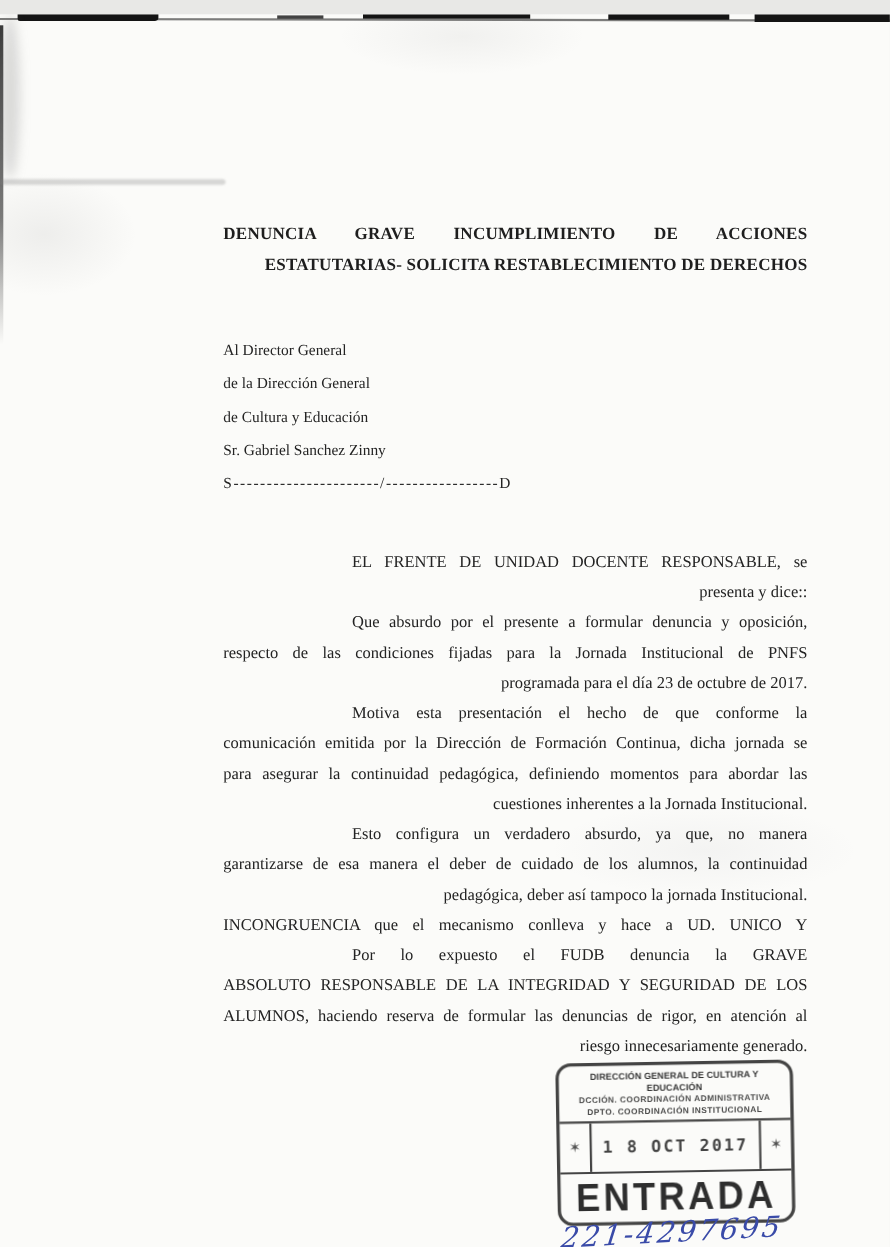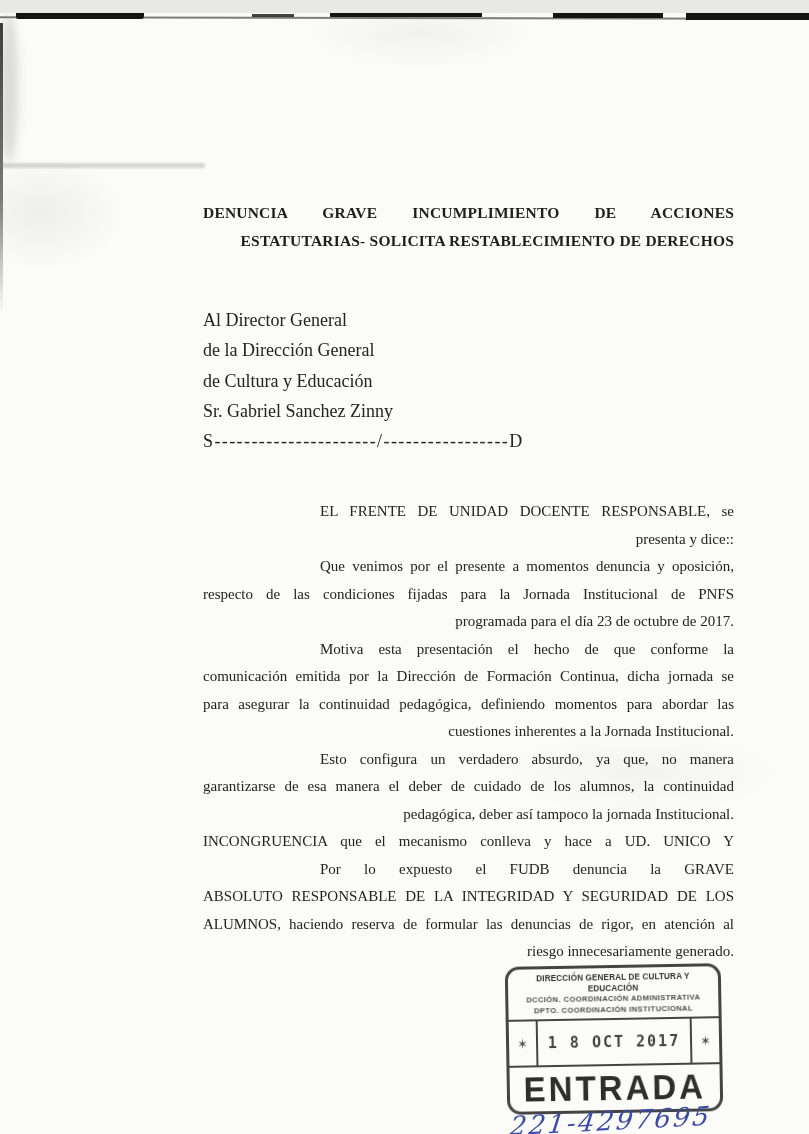--- a/index.html
+++ b/index.html
@@ -51,21 +51,21 @@
   .lline { display: block; text-align: right; }
   .first { padding-left: 117px; }
 
   .title {
     position: absolute; left: 203px; top: 183px; width: 531px;
     font-weight: bold; font-size: 15.5px; line-height: 34px;
     letter-spacing: .2px; color: #1e1e1e;
   }
   .addressee {
     position: absolute; left: 203px; top: 292px; width: 360px;
-    font-size: 18px; line-height: 30.3px;
+    font-size: 14px; line-height: 30.3px;
   }
   .addressee div:nth-child(5) { letter-spacing: 1.4px; }
   .docbody {
     position: absolute; left: 203px; top: 485px; width: 531px;
     font-size: 15px; line-height: 27.5px;
   }
   .docbody p { margin: 0; }
 
   
   .stamp {
@@ -132,21 +132,21 @@
     <div>Sr. Gabriel Sanchez Zinny</div>
     <div>S----------------------/-----------------D</div>
   </div>
 
   <div class="docbody">
     <p>
       <span class="jline first">EL FRENTE DE UNIDAD DOCENTE RESPONSABLE,  se</span>
       <span class="lline">presenta y dice::</span>
     </p>
     <p>
-      <span class="jline first">Que venimos por el presente a momentos denuncia y oposición,</span>
+      <span class="jline first">Que absurdo por el presente a formular denuncia y oposición,</span>
       <span class="jline">respecto de las condiciones fijadas para la Jornada Institucional de PNFS</span>
       <span class="lline">programada para el día 23 de octubre de 2017.</span>
     </p>
     <p>
       <span class="jline first">Motiva esta presentación el hecho de que conforme la</span>
       <span class="jline">comunicación emitida por la Dirección de Formación Continua, dicha jornada se</span>
       <span class="jline">para asegurar la continuidad pedagógica, definiendo momentos para abordar las</span>
       <span class="lline">cuestiones inherentes a la Jornada Institucional.</span>
     </p>
     <p>

